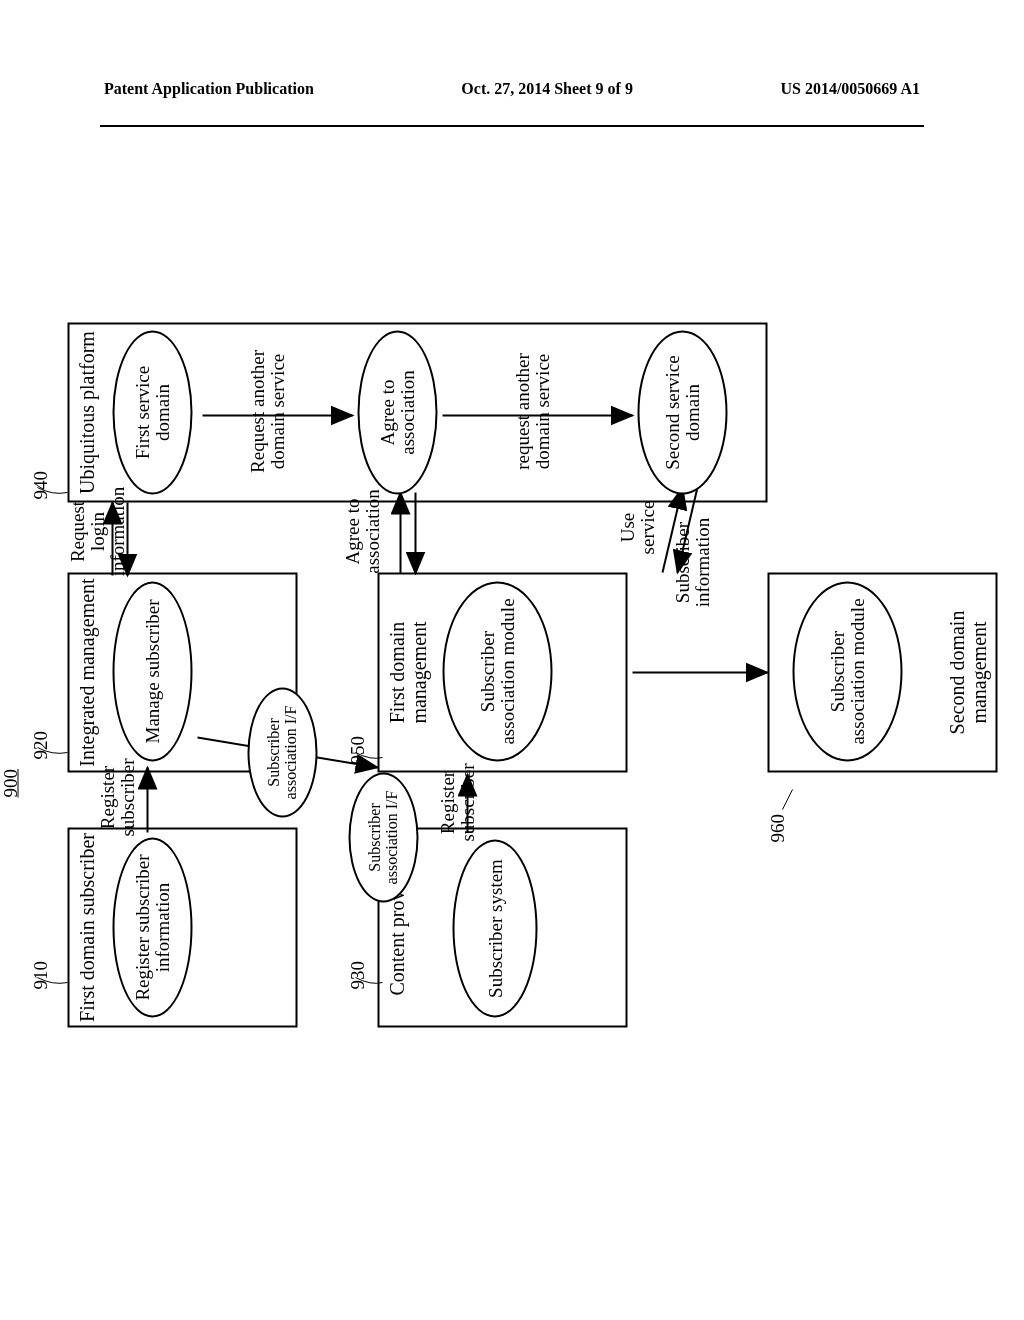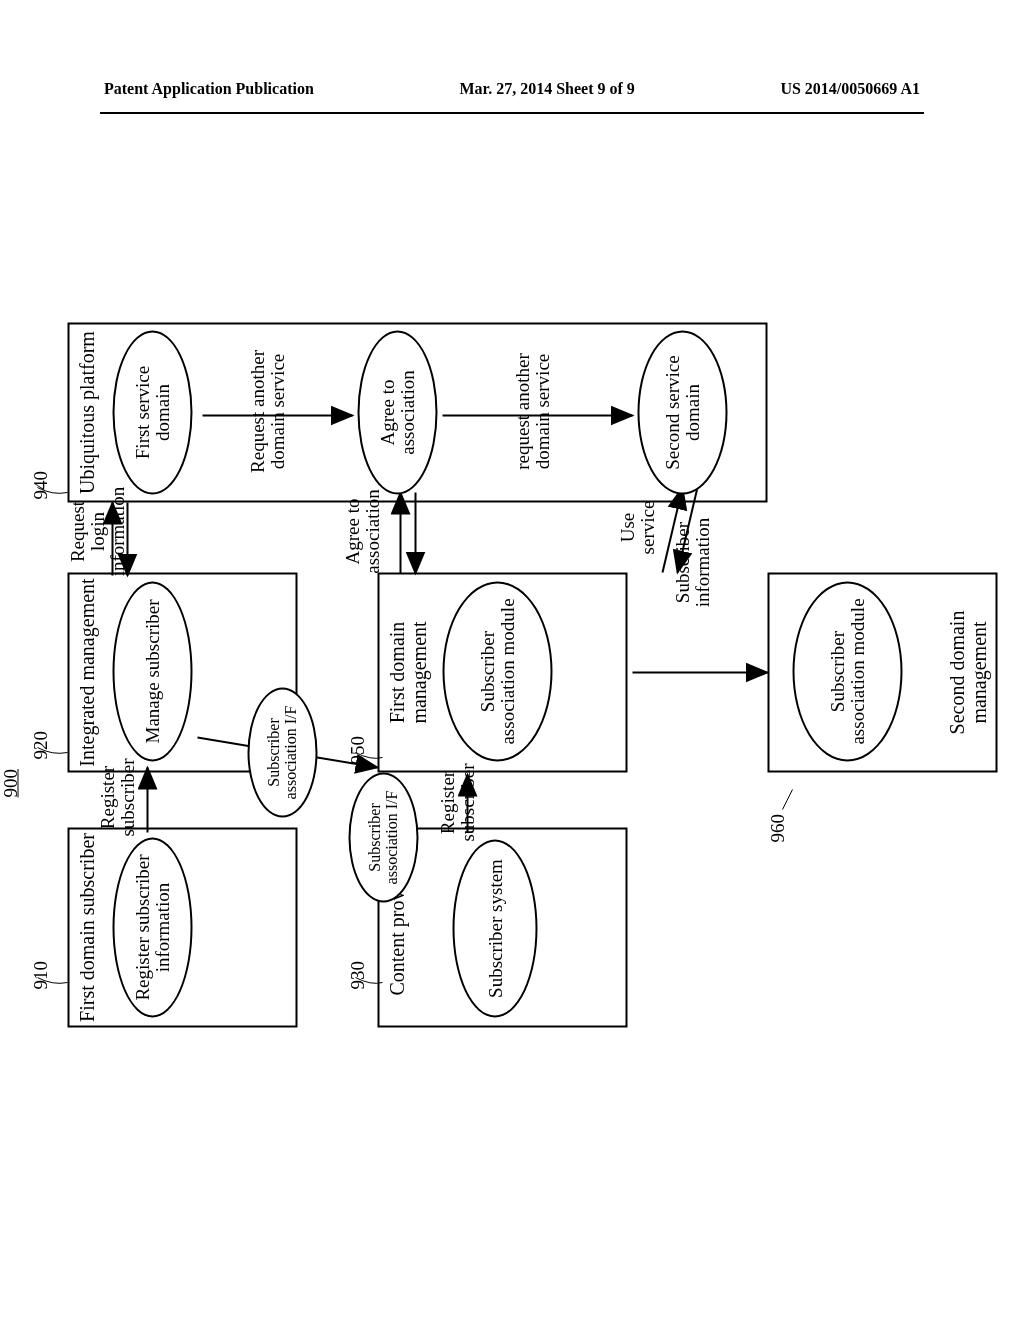--- a/index.html
+++ b/index.html
@@ -21,21 +21,21 @@
   .header {
     position: absolute;
     top: 80px;
     left: 100px;
     right: 100px;
     height: 24px;
     border-bottom: 2px solid #000;
     font-size: 16px;
     display: flex;
     justify-content: space-between;
-    padding: 0 4px 8px 4px;
+    padding: 0 4px 21px 4px;
     font-weight: bold;
   }
   .diagram-area {
     position: absolute;
     left: 160px;
     top: 175px;
     width: 705px;
     height: 1000px;
     transform: rotate(-90deg);
     transform-origin: center center;
@@ -87,21 +87,21 @@
     z-index: 1;
   }
 </style>
 </head>
 <body>
 
 <div class="viewport">
 
   <div class="header">
     <span>Patent Application Publication</span>
-    <span>Mar. 27, 2014  Sheet 9 of 9</span>
+    <span>Oct. 27, 2014  Sheet 9 of 9</span>
     <span>US 2014/0050669 A1</span>
   </div>
 
   <div class="diagram-area">
 
     <div class="label" style="left:230px; top:-12px; text-decoration: underline;">900</div>
 
     <svg class="arrows" viewBox="0 0 705 1000">
       <defs>
         <marker id="ah" markerWidth="12" markerHeight="10" refX="11" refY="5" orient="auto">

